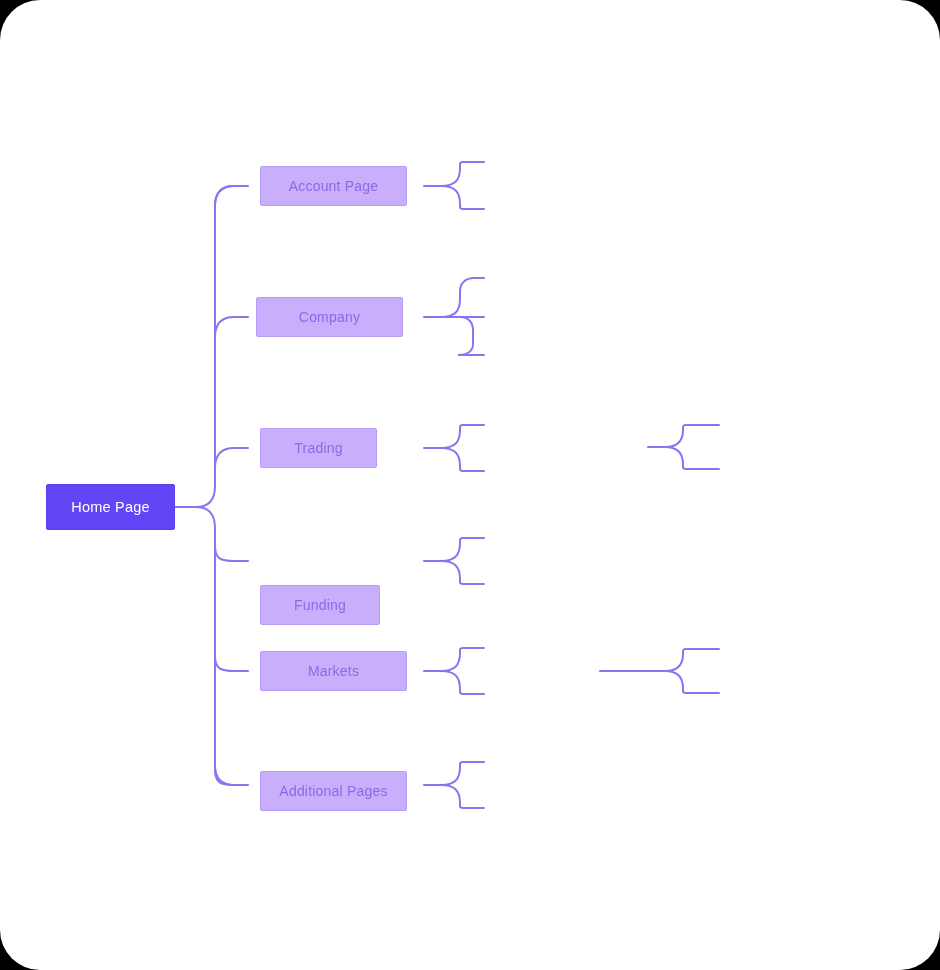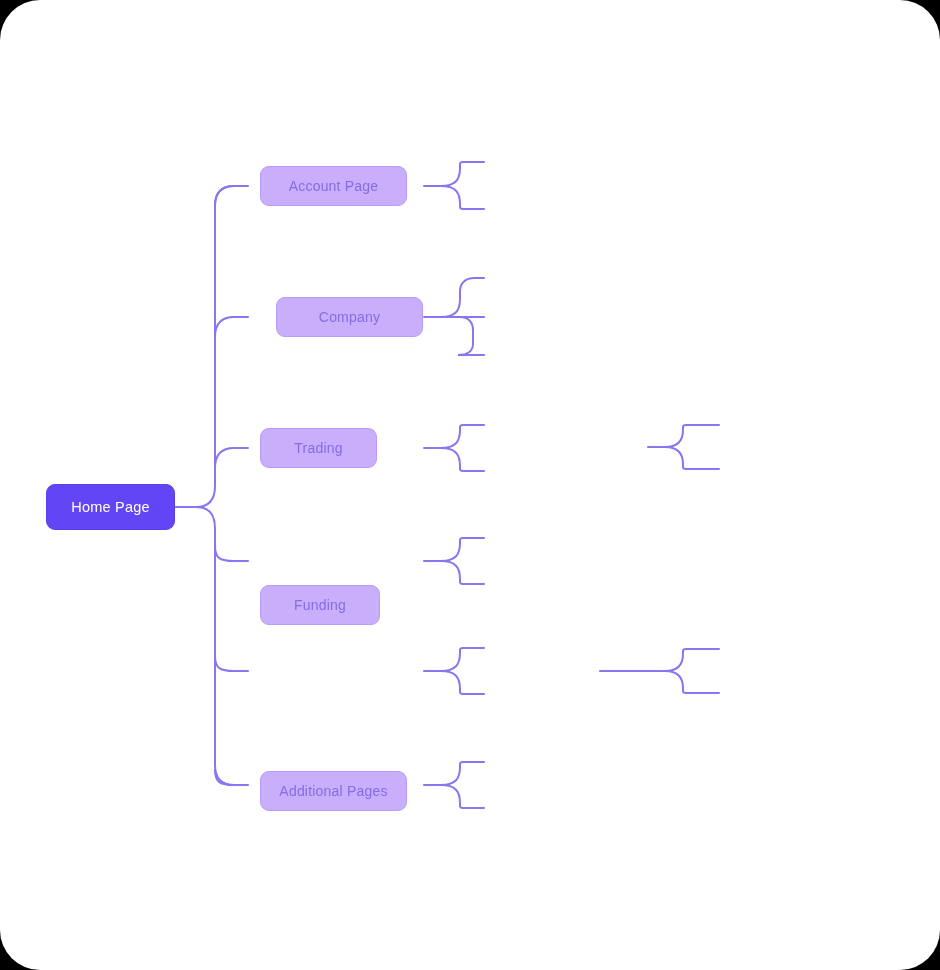--- a/index.html
+++ b/index.html
@@ -29,21 +29,21 @@
     width: 940px;
     height: 970px;
     pointer-events: none;
   }
   .node {
     position: absolute;
     box-sizing: border-box;
     display: flex;
     align-items: center;
     justify-content: center;
-    border-radius: 9px;
+    border-radius: 2px;
     letter-spacing: 0.2px;
     white-space: nowrap;
     user-select: none;
   }
   .node-root {
     background: #6246F5;
     border: 1px solid #5b3ff0;
     color: #ffffff;
     font-size: 14.5px;
     font-weight: 500;
@@ -114,30 +114,33 @@
   </svg>
 
   <div class="node node-root" style="left:46px; top:484px; width:129px; height:46px;text-align:right;">
     <span>Home Page</span>
   </div>
 
   <div class="node node-child" style="left:260px; top:166px; width:147px; height:40px;">
     <span>Account Page</span>
   </div>
 
-  <div class="node node-child" style="left:276px; top:297px; width:147px; height:40px;">
+  <div class="node node-child" style="left:256px; top:297px; width:147px; height:40px;">
     <span>Company</span>
   </div>
 
   <div class="node node-child" style="left:260px; top:428px; width:117px; height:40px;">
     <span>Trading</span>
   </div>
 
   <div class="node node-child" style="left:260px; top:541px; width:120px; height:40px;margin-top:44px;">
     <span>Funding</span>
   </div>
 
+  <div class="node node-child" style="left:260px; top:651px; width:147px; height:40px;">
+    <span>Markets</span>
+  </div>
 
   <div class="node node-child" style="left:260px; top:765px; width:147px; height:40px;margin-top:6px;">
     <span>Additional Pages</span>
   </div>
 
 </div>
 
 </body></html>

